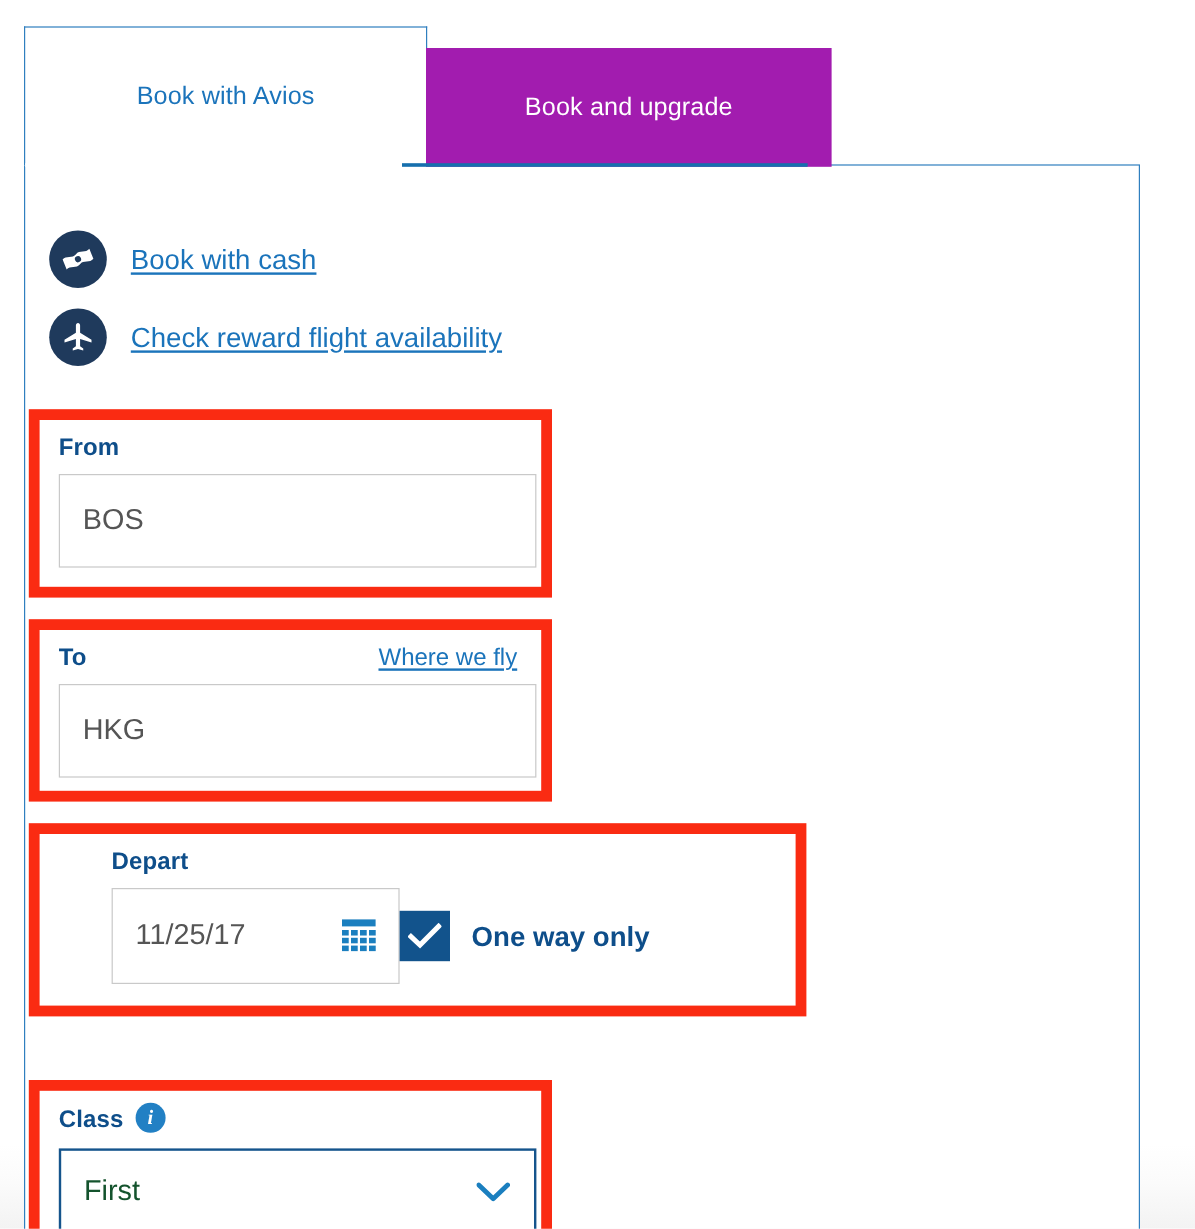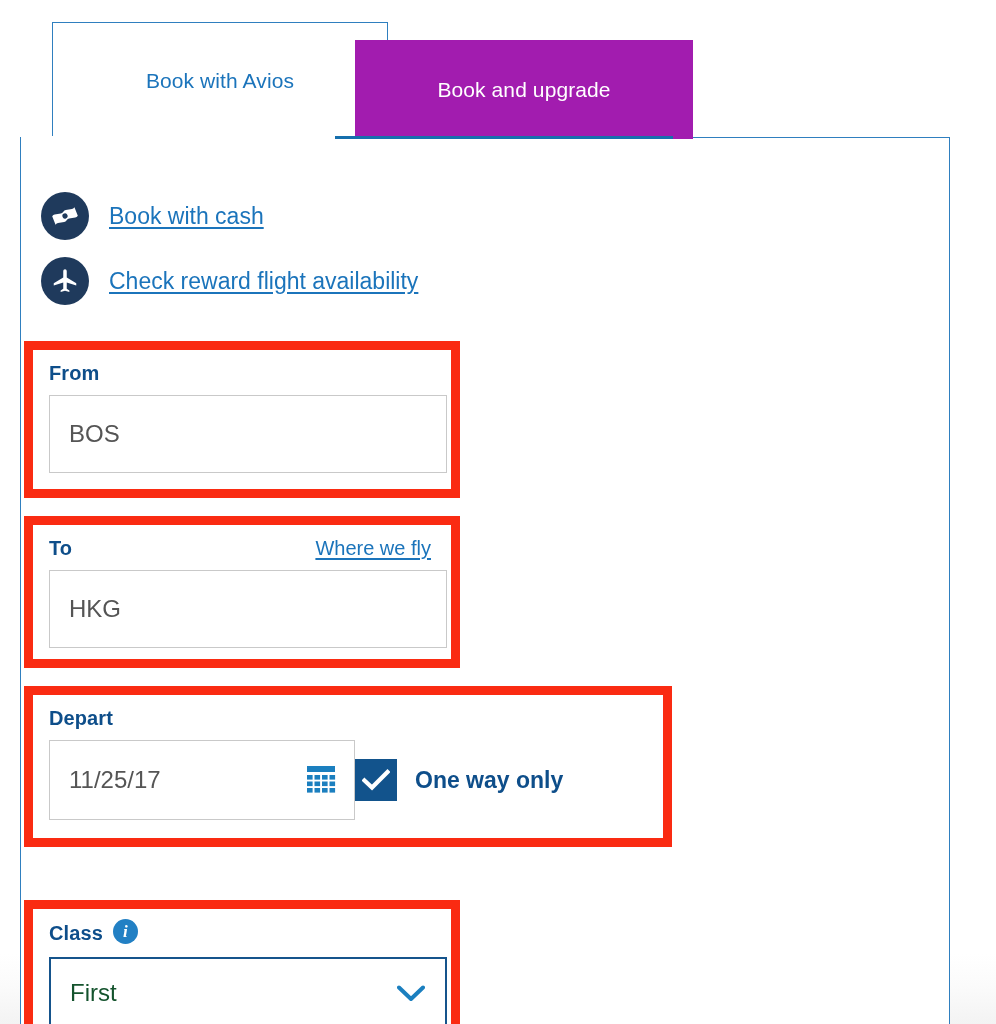--- a/index.html
+++ b/index.html
@@ -50,21 +50,20 @@
     user-select: none;
   }
   .tab-inactive {
     left: 0;
     width: 336px;
     height: 116px;
     background: #ffffff;
     border: 1px solid #2f7fbf;
     border-bottom: none;
     color: #1b74bb;
-    margin-left: 32px;
   }
   .tab-active {
     left: 335px;
     top: 18px;
     width: 338px;
     height: 99px;
     background: #a21caf;
     color: #ffffff;
     border: none;
   }
@@ -136,21 +135,21 @@
 
   
   .hl {
     position: absolute;
     border: 9px solid #FA2B12;
     background: #ffffff;
     z-index: 6;
   }
   .hl-from   { left: 24px; top: 341px; width: 436px; height: 157px; }
   .hl-to     { left: 24px; top: 516px; width: 436px; height: 152px; }
-  .hl-depart { left: 24px; top: 686px; width: 648px; height: 161px; }
+  .hl-depart { left: 24px; top: 686px; width: 648px; height: 161px; padding-left: 44px; }
   .hl-class  { left: 24px; top: 864px; width: 436px; height: 149px; margin-top: 36px; }
 
   .field-inner {
     position: relative;
     width: 100%;
     height: 100%;
     padding: 12px 16px 0 16px;
   }
 
   .field-label {
@@ -190,21 +189,21 @@
     cursor: text;
   }
 
   
   .date-row {
     display: flex;
     align-items: center;
     margin-top: 10px;
   }
   .date-input {
-    width: 306px;
+    width: 240px;
     height: 80px;
     border: 1px solid #c9c9c9;
     background: #ffffff;
     display: flex;
     align-items: center;
     justify-content: space-between;
     padding: 0 18px 0 19px;
     font-size: 24px;
     color: #555555;
     cursor: text;

